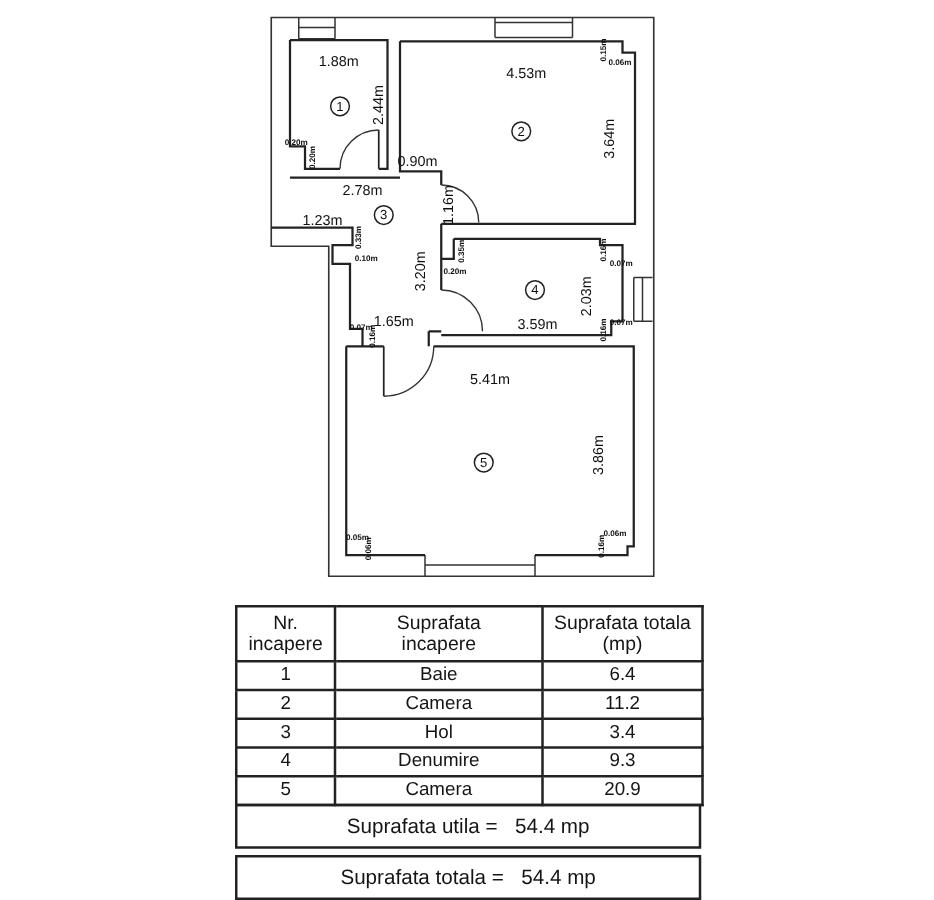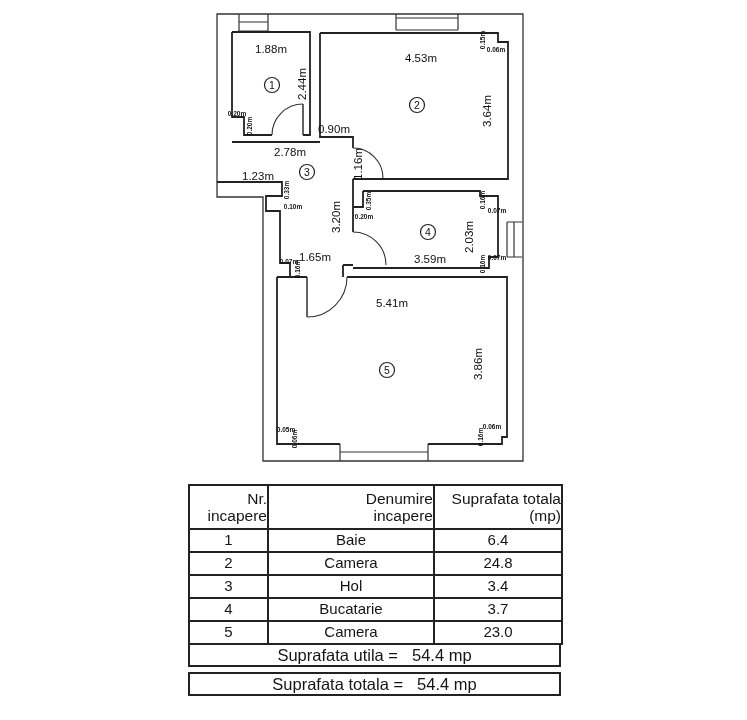--- a/index.html
+++ b/index.html
@@ -8,24 +8,24 @@
   svg.plan{position:absolute;left:0;top:0;}
   svg.plan text{font-family:"Liberation Sans",sans-serif;fill:#111;}
   .dim{font-size:11.5px;}
   .dim-s{font-size:6.5px;font-weight:600;}
   .roomnum{font-size:10.5px;}
 
   .tablewrap{position:absolute;left:188px;top:484px;width:373px;}
   table.rooms{border-collapse:collapse;width:373px;table-layout:fixed;}
   table.rooms th,table.rooms td{border:2px solid #222;text-align:center;padding:0;
       font-size:15px;font-weight:400;color:#151515;line-height:1.1;}
-  table.rooms th{height:42px;font-size:15.5px;text-align:right;}
+  table.rooms th{height:42px;font-size:15.5px;}
   table.rooms td{height:21px;}
   .c1{width:79px;} .c2{width:166px;} .c3{width:128px;}
-  .sumbox{box-sizing:border-box;width:373px;height:24px;border:2px solid #222;margin-top:-2px;
+  .sumbox{box-sizing:border-box;width:373px;height:36px;border:2px solid #222;margin-top:-2px;
       display:flex;align-items:center;justify-content:center;font-size:16.5px;color:#151515;}
   .sumbox.second{margin-top:5px;}
   .sumbox .val{margin-left:14px;}
 </style>
 </head>
 <body>
 
 <div class="sheet">
 
   <svg class="plan" width="747" height="470" viewBox="0 0 747 470">
@@ -116,54 +116,54 @@
           <col class="c2">
           <col class="c3">
         </colgroup>
       <thead>
         <tr>
           <th>
             <div>Nr.</div>
             <div>incapere</div>
           </th>
           <th>
-            <div>Denumire</div>
+            <div>Suprafata</div>
             <div>incapere</div>
           </th>
           <th>
             <div>Suprafata totala</div>
             <div>(mp)</div>
           </th>
         </tr>
       </thead>
       <tbody>
         <tr>
           <td>1</td>
           <td>Baie</td>
           <td>6.4</td>
         </tr>
         <tr>
           <td>2</td>
           <td>Camera</td>
-          <td>24.8</td>
+          <td>11.2</td>
         </tr>
         <tr>
           <td>3</td>
           <td>Hol</td>
           <td>3.4</td>
         </tr>
         <tr>
           <td>4</td>
-          <td>Bucatarie</td>
-          <td>3.7</td>
+          <td>Denumire</td>
+          <td>9.3</td>
         </tr>
         <tr>
           <td>5</td>
           <td>Camera</td>
-          <td>23.0</td>
+          <td>20.9</td>
         </tr>
       </tbody>
     </table>
 
     <div class="sumbox">
       <span>Suprafata utila =</span>
       <span class="val">54.4 mp</span>
     </div>
 
     <div class="sumbox second">

